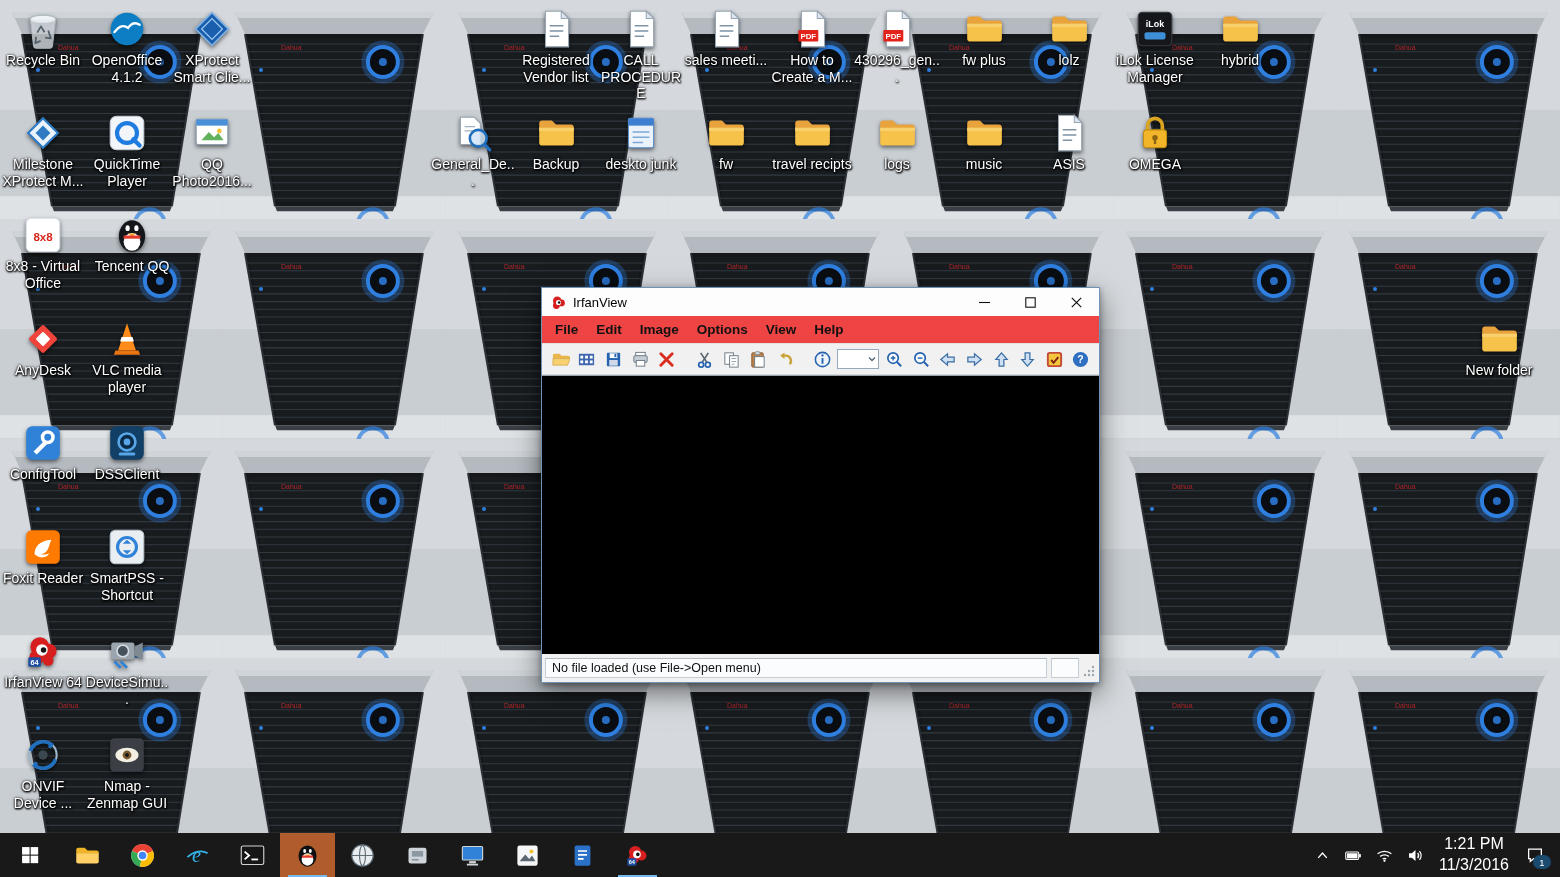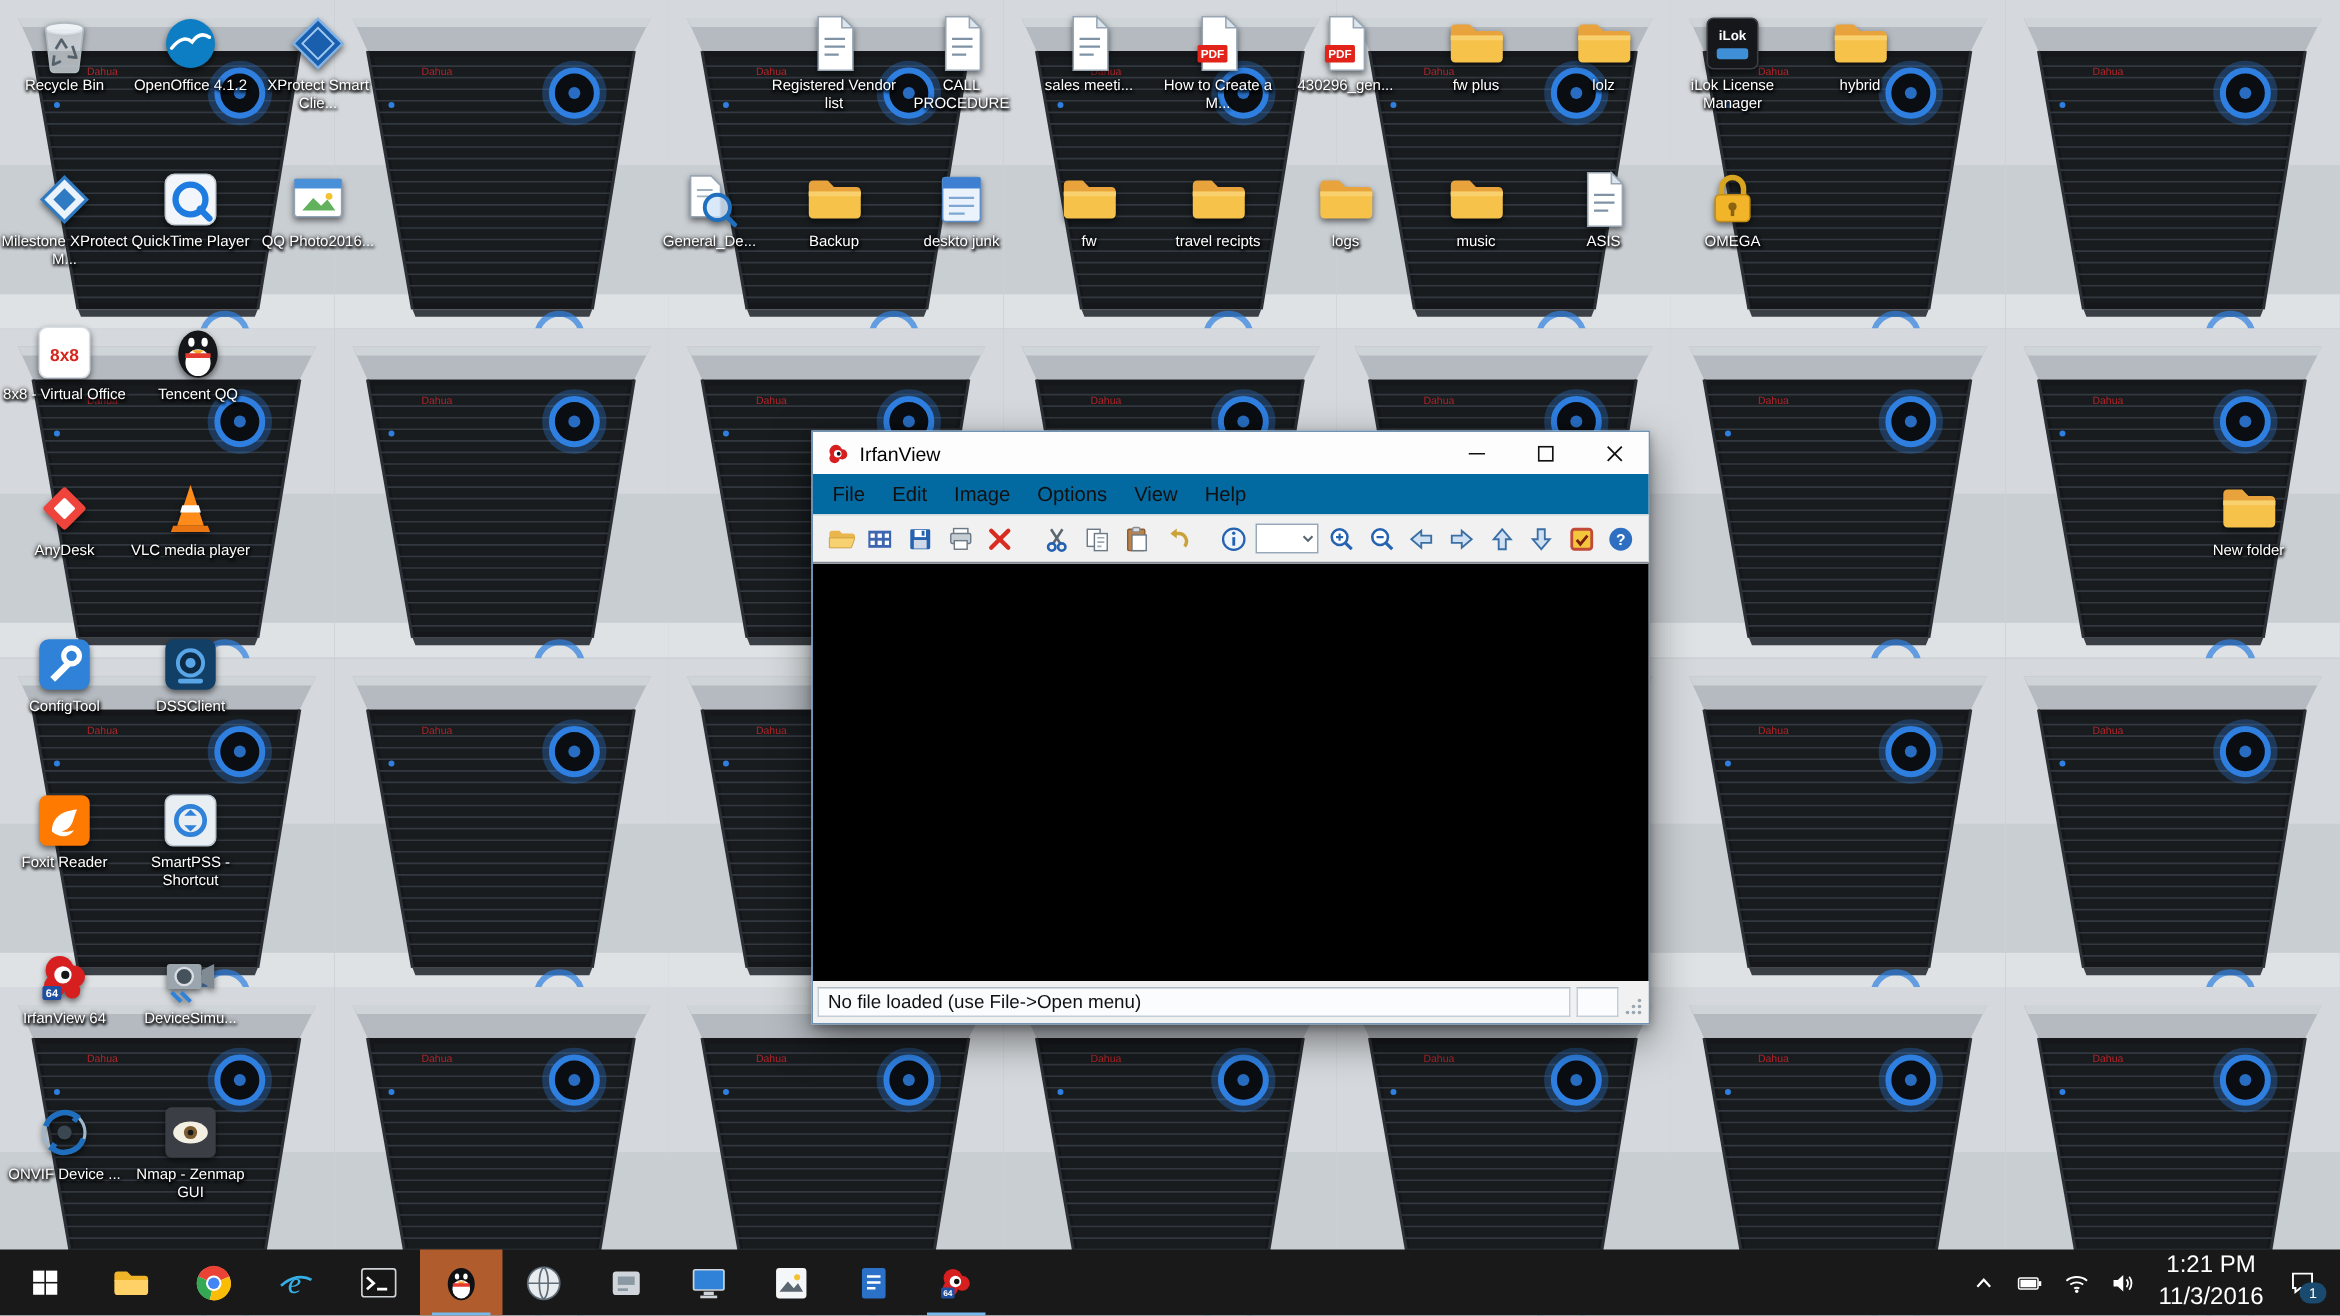--- a/index.html
+++ b/index.html
@@ -12,33 +12,33 @@
   
   .wallpaper{position:absolute;left:0;top:0;width:1560px;height:877px;
     display:grid;grid-template-columns:repeat(7,1fr);grid-template-rows:repeat(4,1fr);}
   .tile{overflow:hidden;}
   .tile svg{width:100%;height:100%;display:block;}
   
   .icons-layer{position:absolute;left:0;top:0;width:1560px;height:833px;}
   .desktop-icon{position:absolute;width:86px;display:flex;flex-direction:column;align-items:center;gap:2px;cursor:default;}
   .desktop-icon .ic{width:42px;height:42px;filter:drop-shadow(0 2px 2px rgba(0,0,0,.55));}
   .desktop-icon .ic svg{width:100%;height:100%;display:block;}
-  .desktop-icon .lbl{font-size:10px;color:#fff;text-align:center;line-height:1.18;max-width:86px;
+  .desktop-icon .lbl{font-size:14px;color:#fff;text-align:center;line-height:1.18;max-width:86px;
     text-shadow:0 1px 2px #000,0 0 3px #000,1px 1px 2px #000;word-wrap:break-word;}
   
   .win{position:absolute;left:541px;top:287px;width:557px;background:#f0f0f0;
     border:1px solid #6f93b4;box-shadow:0 10px 26px rgba(0,0,0,.5),0 2px 6px rgba(0,0,0,.35);z-index:20;}
   .titlebar{height:28px;background:#fdfdfd;display:flex;align-items:center;padding-left:8px;gap:6px;}
   .title-ic{width:17px;height:17px;}
   .title-ic svg{width:100%;height:100%;display:block;}
   .title{font-size:13px;color:#000;}
   .cap-btns{margin-left:auto;display:flex;height:100%;}
   .cap-btn{width:46px;height:100%;display:flex;align-items:center;justify-content:center;}
   .cap-btn svg{width:11px;height:11px;}
-  .menubar{height:27px;background:#0369a1;display:flex;align-items:center;padding:0 4px;}
+  .menubar{height:27px;background:#ef4444;display:flex;align-items:center;padding:0 4px;font-weight:bold;}
   .menu-item{padding:4px 9px;font-size:13.5px;color:#111;}
   .toolbar{height:30px;background:#f1f1f1;border-top:1px solid #e2e2e2;border-bottom:1px solid #d8d8d8;
     display:flex;align-items:center;padding:0 7px;gap:4px;}
   .tb{width:23px;height:23px;display:flex;align-items:center;justify-content:center;border:1px solid transparent;}
   .tb svg{width:19px;height:19px;display:block;}
   .tb-sep{width:8px;height:1px;}
   .zoom-select{width:40px;height:18px;background:#fff;border:1px solid #96a8ba;display:flex;align-items:center;
     justify-content:flex-end;padding:0 2px;}
   .zoom-select svg{width:8px;height:8px;}
   .canvas{height:278px;background:#000;border-top:1px solid #9aa2a9;}

